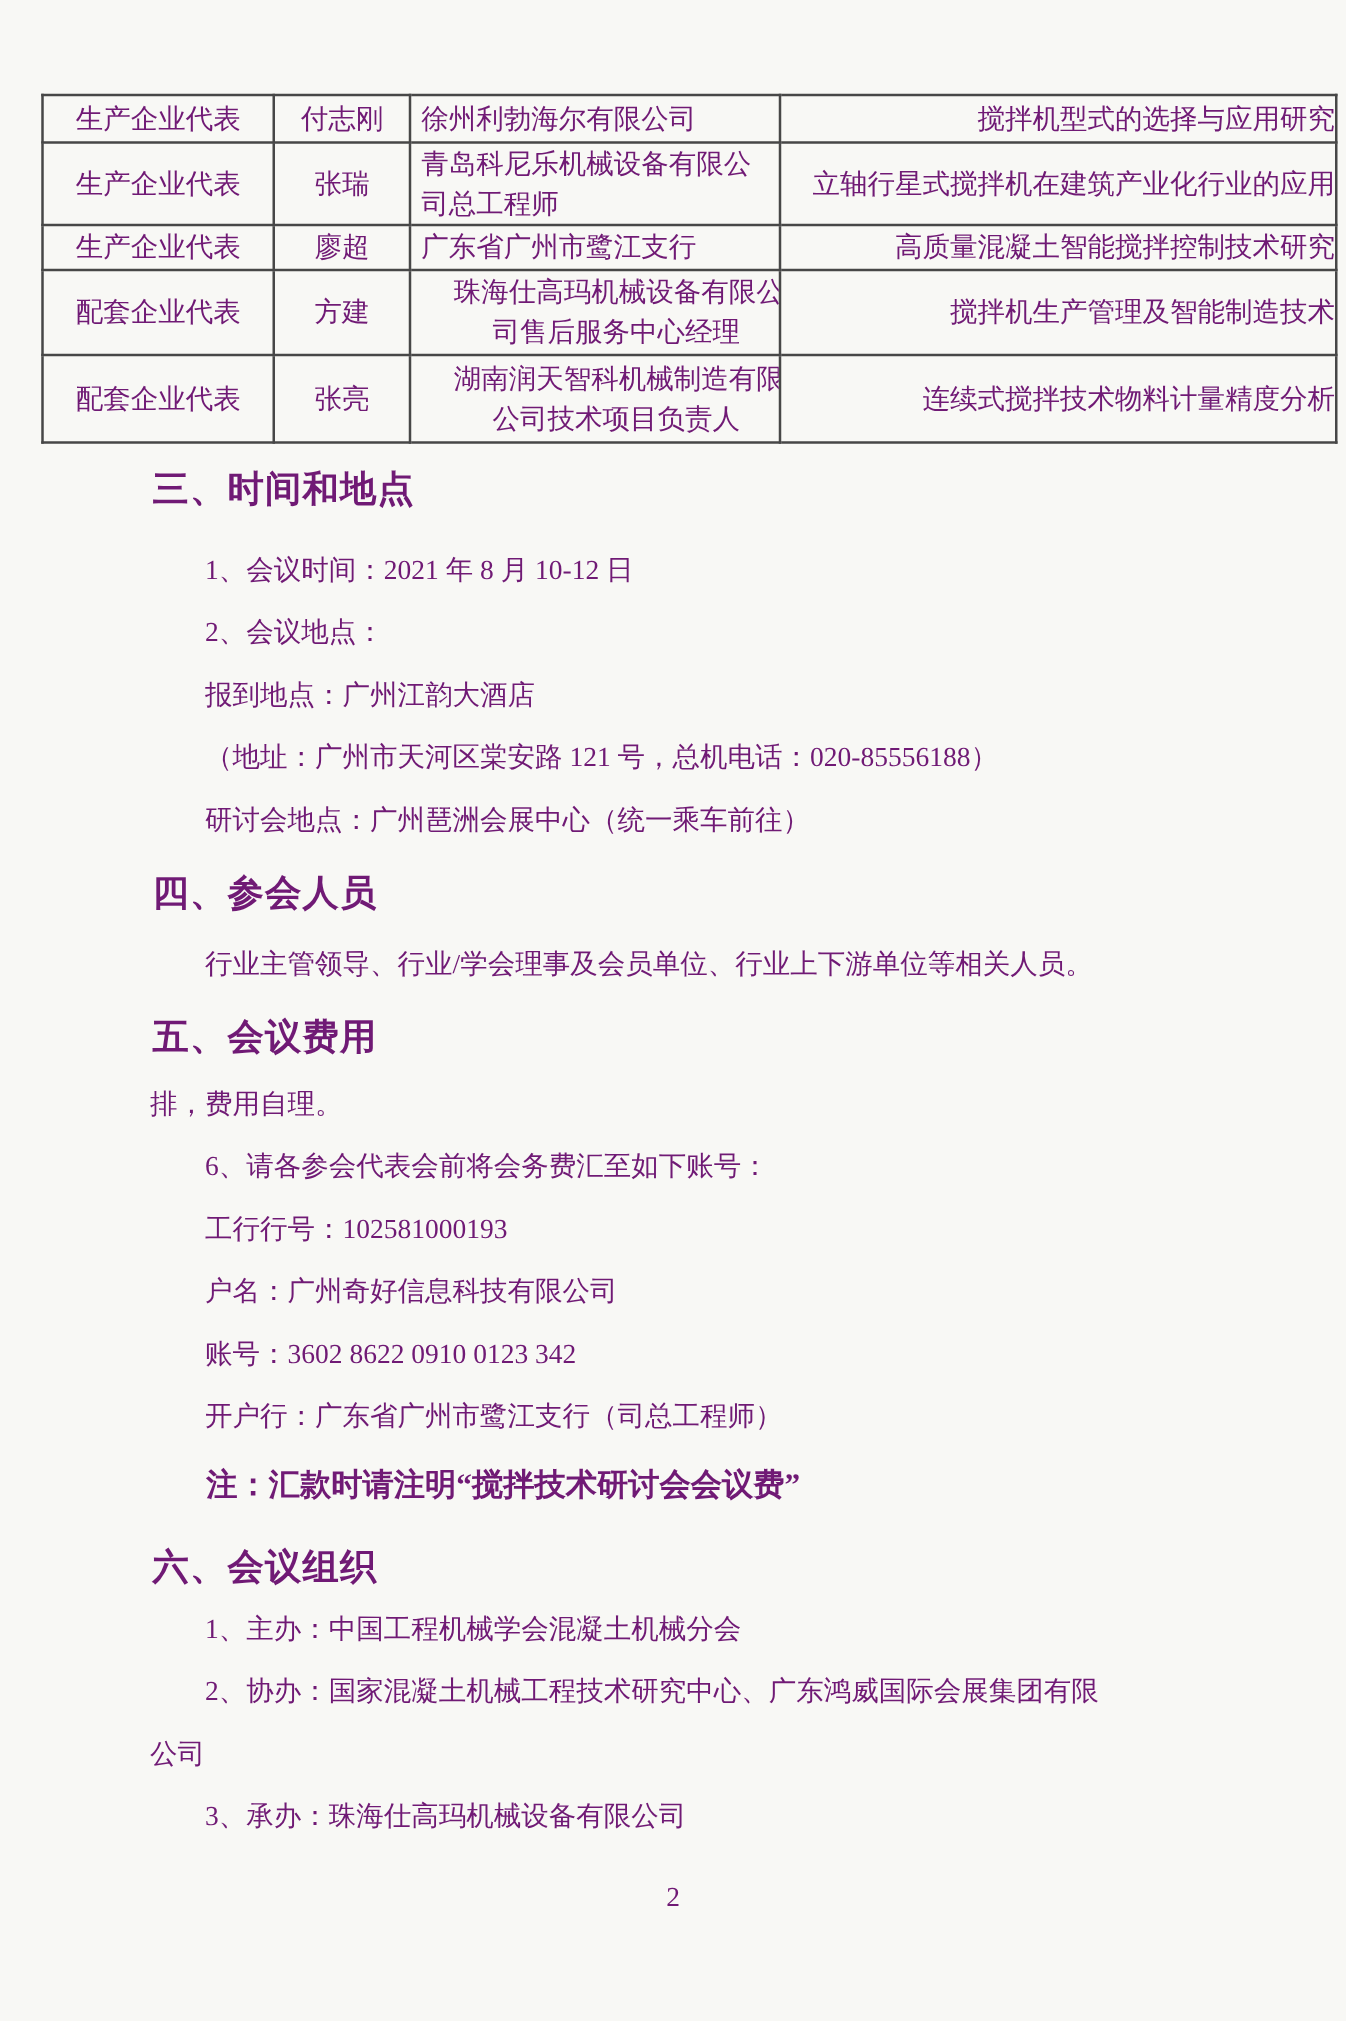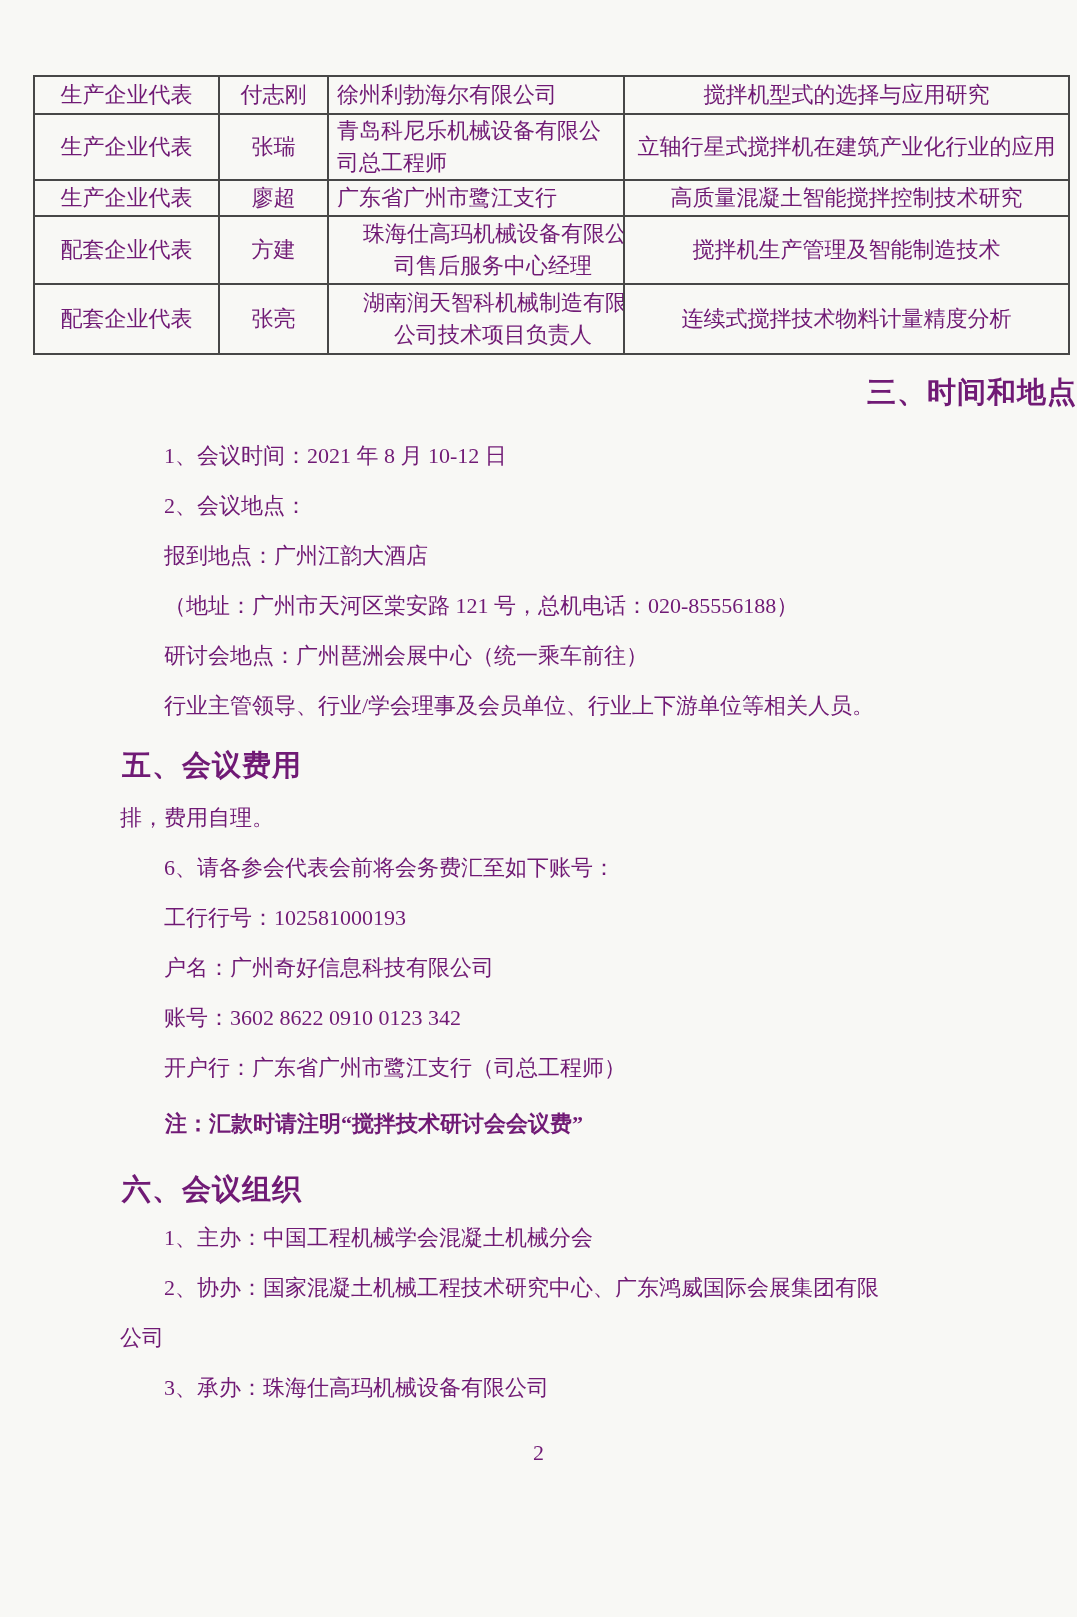--- a/index.html
+++ b/index.html
@@ -28,46 +28,46 @@
     padding:0;
     overflow:hidden;
   }
   tr.r1{height:38px;} tr.r2{height:66px;} tr.r3{height:36px;}
   tr.r4{height:68px;} tr.r5{height:70px;}
   td.c-role,td.c-name{text-align:center;}
   td.c-org{line-height:32px;}
   td.c-org.org-left{text-align:left;padding-left:8px;}
   td.c-org.org-center{text-align:center;padding-left:34px;}
   td.c-org span{display:block;}
-  td.c-topic{text-align:center;padding-left:10px;line-height:32px;}
+  td.c-topic{text-align:right;padding-left:10px;line-height:32px;}
   
   .sec-title{
     margin-left:122px;
     font-family:"Liberation Sans","DejaVu Sans",sans-serif;
     font-weight:bold;
     font-size:29px;
     line-height:44px;
     letter-spacing:1px;
     white-space:nowrap;
   }
-  .t3{margin-top:15px;margin-bottom:17px;text-align:right;}
+  .t3{margin-top:15px;margin-bottom:17px;}
   .t4{margin-top:12px;margin-bottom:9px;}
   .t5{margin-top:12px;margin-bottom:6px;}
   .t6{margin-top:18px;margin-bottom:2px;}
   .ln{
     margin-left:120px;
     font-size:22px;
     line-height:50px;
     white-space:nowrap;
   }
   .ind{text-indent:44px;}
   .note-line{
     margin-left:165px;
     margin-top:6px;
-    font-size:22px;
+    font-size:25px;
     font-weight:bold;
     line-height:50px;
     white-space:nowrap;
   }
   .page-num{
     margin-top:15px;
     text-align:center;
     font-size:22px;
     line-height:50px;
   }
@@ -131,20 +131,21 @@
     </tbody>
   </table>
 
   <div class="sec-title t3">三、时间和地点</div>
   <div class="ln ind">1、会议时间：2021 年 8 月 10-12 日</div>
   <div class="ln ind">2、会议地点：</div>
   <div class="ln ind">报到地点：广州江韵大酒店</div>
   <div class="ln ind">（地址：广州市天河区棠安路 121 号，总机电话：020-85556188）</div>
   <div class="ln ind">研讨会地点：广州琶洲会展中心（统一乘车前往）</div>
 
+  <div class="sec-title t4">四、参会人员</div>
   <div class="ln ind">行业主管领导、行业/学会理事及会员单位、行业上下游单位等相关人员。</div>
 
   <div class="sec-title t5">五、会议费用</div>
   <div class="ln">排，费用自理。</div>
   <div class="ln ind">6、请各参会代表会前将会务费汇至如下账号：</div>
   <div class="ln ind">工行行号：102581000193</div>
   <div class="ln ind">户名：广州奇好信息科技有限公司</div>
   <div class="ln ind">账号：3602  8622  0910  0123  342</div>
   <div class="ln ind">开户行：广东省广州市鹭江支行（司总工程师）</div>
   <div class="note-line">注：汇款时请注明“搅拌技术研讨会会议费”</div>

